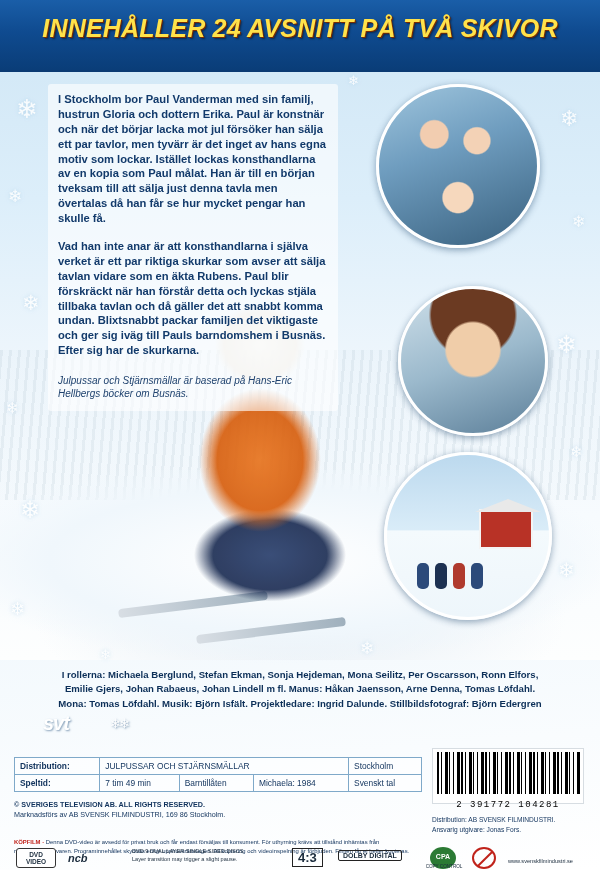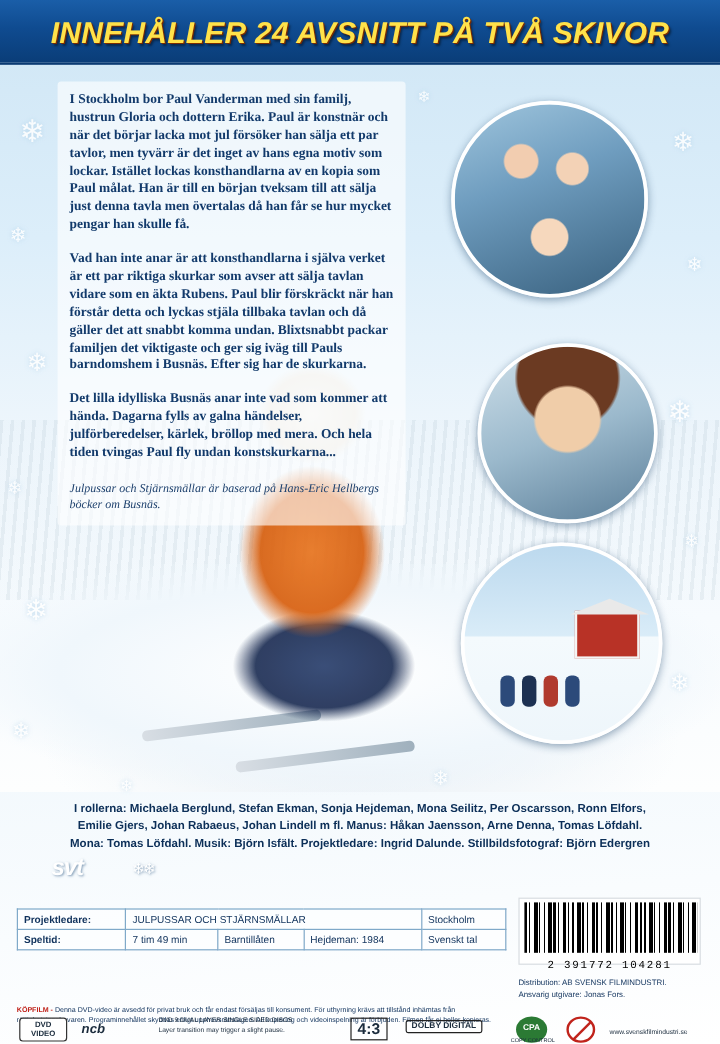--- a/index.html
+++ b/index.html
@@ -55,44 +55,43 @@
     color: #ffffff;
     opacity: .85;
     line-height: 1;
     text-shadow: 0 0 4px rgba(170,205,230,0.8);
     user-select: none;
   }
 
   
   .top-banner {
     position: absolute;
-    left: 0; top: 0; width: 600px; height: 54px;
+    left: 0; top: 0; width: 600px; height: 72px;
     background: linear-gradient(180deg, #1a5ea8 0%, #0f4b90 45%, #0a3d78 100%);
     border-bottom: 2px solid #0a3a72;
   }
   .banner-text {
     position: absolute;
     left: 0; top: 14px; width: 600px;
     text-align: center;
     font-size: 25px;
     font-weight: bold;
     font-style: italic;
     letter-spacing: .2px;
     color: #ffe24a;
     text-shadow: 1px 1px 0 #7a2b00, 2px 2px 2px rgba(0,0,0,.45);
   }
 
   
   .synopsis {
     position: absolute;
-    left: 48px; top: 68px; width: 290px;
+    left: 48px; top: 84px; width: 290px;
     background: rgba(255,255,255,0.62);
     padding: 8px 10px 10px 10px;
     border-radius: 3px;
-    font-family: Liberation Serif, serif;
   }
   .synopsis p {
     margin: 0 0 13px 0;
     font-size: 11.2px;
     line-height: 1.33;
     font-weight: bold;
     color: #123a6b;
     text-align: left;
   }
   .synopsis p.note {
@@ -289,21 +288,20 @@
   <div class="flake" style="left:360px; top:640px; font-size:17px;">❄</div>
   <div class="flake" style="left:100px; top:648px; font-size:13px;">❄</div>
 
   <div class="top-banner">
     <div class="banner-text">INNEHÅLLER 24 AVSNITT PÅ TVÅ SKIVOR</div>
   </div>
 
   <div class="synopsis">
     <p>I Stockholm bor Paul Vanderman med sin familj, hustrun Gloria och dottern Erika. Paul är konstnär och när det börjar lacka mot jul försöker han sälja ett par tavlor, men tyvärr är det inget av hans egna motiv som lockar. Istället lockas konsthandlarna av en kopia som Paul målat. Han är till en början tveksam till att sälja just denna tavla men övertalas då han får se hur mycket pengar han skulle få.</p>
     <p>Vad han inte anar är att konsthandlarna i själva verket är ett par riktiga skurkar som avser att sälja tavlan vidare som en äkta Rubens. Paul blir förskräckt när han förstår detta och lyckas stjäla tillbaka tavlan och då gäller det att snabbt komma undan. Blixtsnabbt packar familjen det viktigaste och ger sig iväg till Pauls barndomshem i Busnäs. Efter sig har de skurkarna.</p>
-    <p>Det lilla idylliska Busnäs anar inte vad som kommer att hända. Dagarna fylls av galna händelser, julförberedelser, kärlek, bröllop med mera. Och hela tiden tvingas Paul fly undan konstskurkarna...</p>
     <p class="note">Julpussar och Stjärnsmällar är baserad på Hans-Eric Hellbergs böcker om Busnäs.</p>
   </div>
 
   <div class="circle-photo" id="photo-family"></div>
   <div class="circle-photo" id="photo-man"></div>
   <div class="circle-photo" id="photo-village">
     <div class="village-house"></div>
     <div class="village-kid" style="left:30px; background:#2c4a7a;"></div>
     <div class="village-kid" style="left:48px; background:#1d3152;"></div>
     <div class="village-kid" style="left:66px; background:#b03a2e;"></div>
@@ -315,34 +313,38 @@
     <div>Emilie Gjers, Johan Rabaeus, Johan Lindell m fl. Manus: Håkan Jaensson, Arne Denna, Tomas Löfdahl.</div>
     <div>Mona: Tomas Löfdahl. Musik: Björn Isfält. Projektledare: Ingrid Dalunde. Stillbildsfotograf: Björn Edergren</div>
   </div>
 
   <div class="svt-logo">svt</div>
   <div class="svt-dots">❄❄</div>
 
   <table class="spec-table">
     <tbody>
         <tr>
-      <td class="lbl">Projektledare:</td>
+      <td class="lbl">Distribution:</td>
       <td colspan="3">JULPUSSAR OCH STJÄRNSMÄLLAR</td>
       <td>Stockholm</td>
     </tr>
     <tr>
       <td class="lbl">Speltid:</td>
       <td>7 tim 49 min</td>
       <td>Barntillåten</td>
-      <td><span>Hejdeman:</span> <span>1984</span></td>
+      <td><span>Michaela:</span> <span>1984</span></td>
       <td>Svenskt tal</td>
     </tr>
   </tbody>
     </table>
 
+  <div class="rights">
+    <div class="bold">© SVERIGES TELEVISION AB. ALL RIGHTS RESERVED.</div>
+    <div>Marknadsförs av AB SVENSK FILMINDUSTRI, 169 86 Stockholm.</div>
+  </div>
 
   <div class="barcode-box">
     <div class="barcode-bars"></div>
   </div>
   <div class="barcode-num">2 391772 104281</div>
   <div class="distrib">
     <div>Distribution: AB SVENSK FILMINDUSTRI.</div>
     <div>Ansvarig utgivare: Jonas Fors.</div>
   </div>
 

